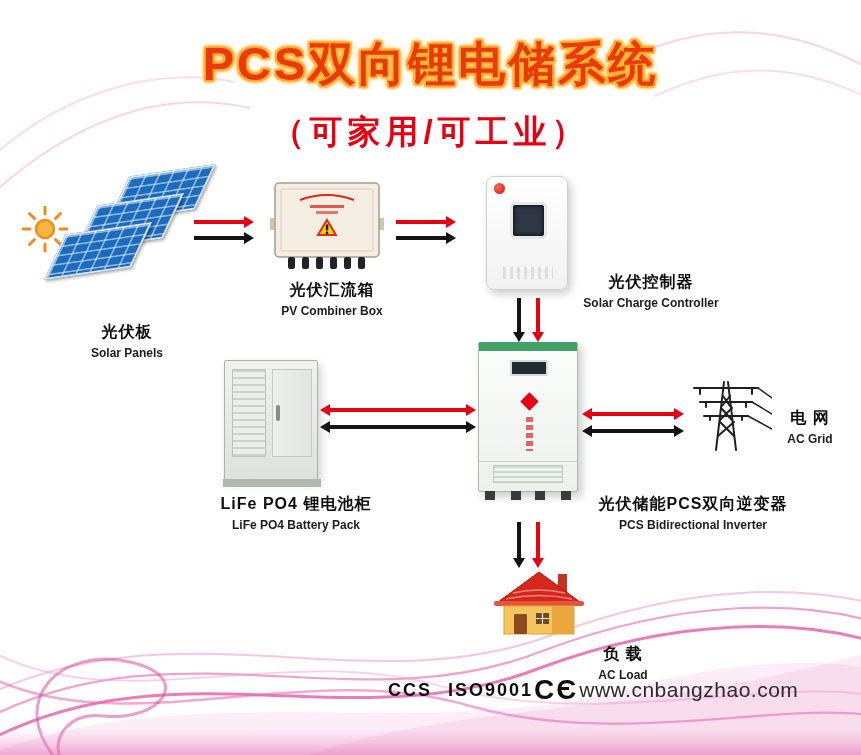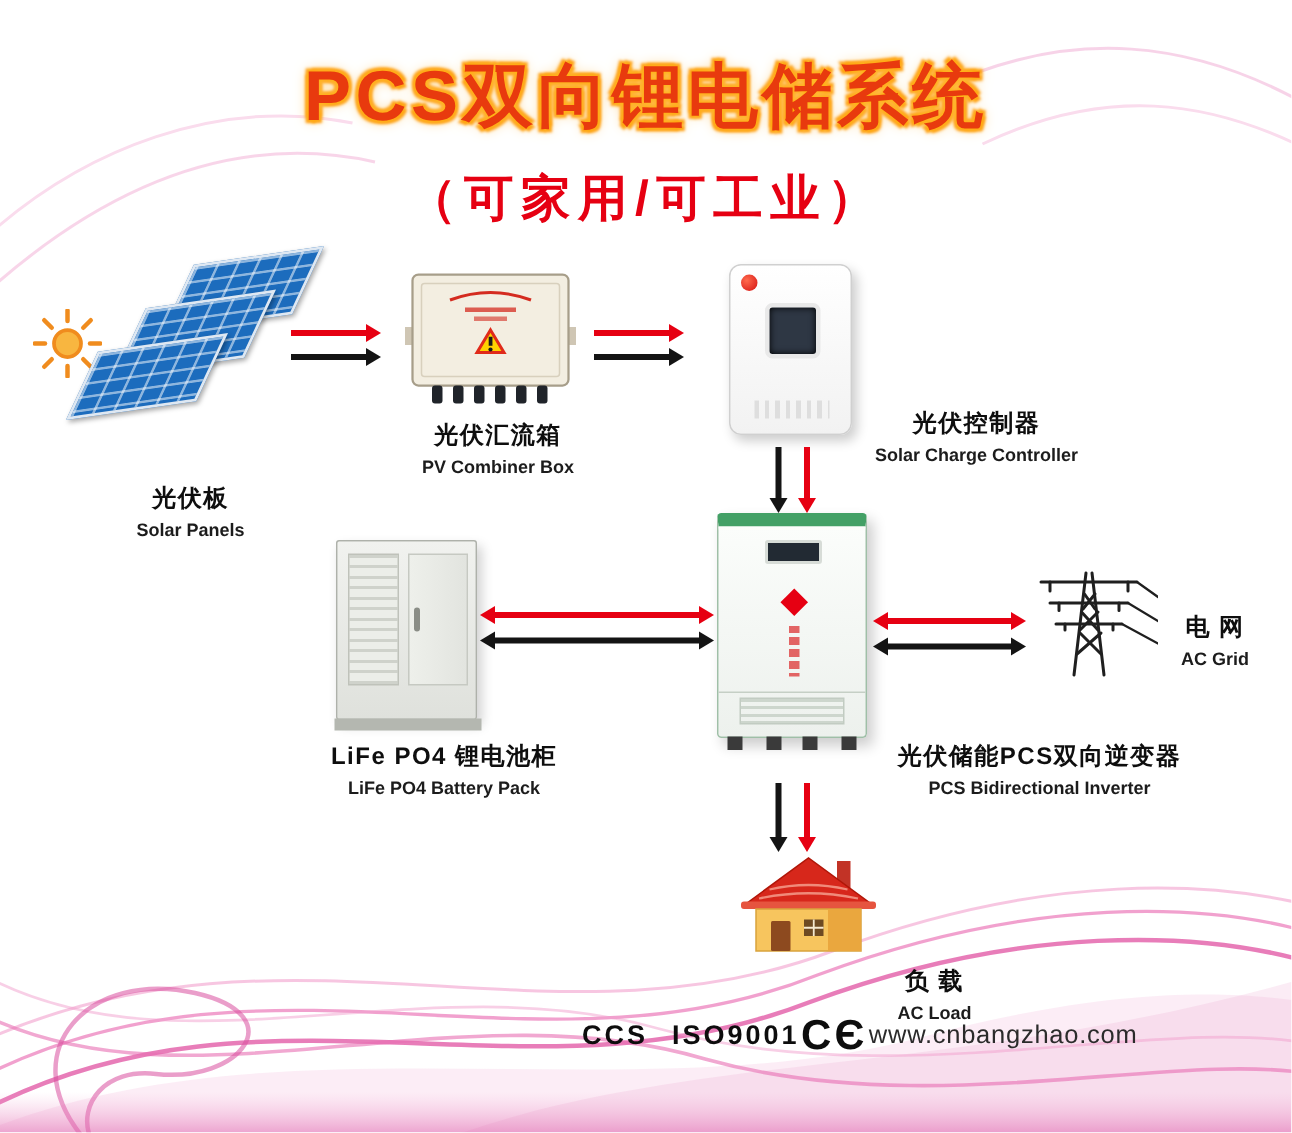--- a/index.html
+++ b/index.html
@@ -112,21 +112,21 @@
   .inv-vent { position:absolute; left:14px; bottom:8px; width:70px; height:18px;
     border:1px solid #c2ccc2;
     background:repeating-linear-gradient(180deg,#cdd6cd 0 2px, transparent 2px 5px); }
   .inv-foot { position:absolute; bottom:-9px; width:10px; height:9px; background:#3a3a3a; }
   .inv-foot.f1 { left:6px; } .inv-foot.f2 { left:32px; } .inv-foot.f3 { left:56px; } .inv-foot.f4 { left:82px; }
 
   
   .footer { left:388px; top:674px; display:flex; align-items:center; gap:1px; }
   .footer .certs { font-size:18px; font-weight:bold; letter-spacing:2px; color:#0d0d0d; display:flex; gap:16px; }
   .footer .ce { font-size:28px; font-weight:bold; letter-spacing:2px; color:#0d0d0d; }
-  .footer .site { font-size:17px; color:#2b2b2b; letter-spacing:.5px; }
+  .footer .site { font-size:21px; color:#2b2b2b; letter-spacing:.5px; }
 </style>
 </head>
 <body>
 
 <div class="stage">
 
   <svg class="decor" width="861" height="755" viewBox="0 0 861 755">
     <defs>
       <linearGradient id="botband" x1="0" y1="0" x2="0" y2="1">
         <stop offset="0" stop-color="#f2a6d2" stop-opacity="0"></stop>

